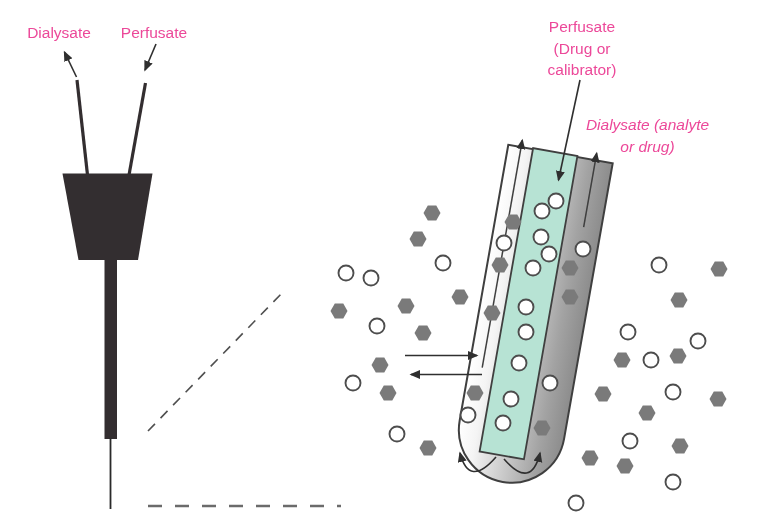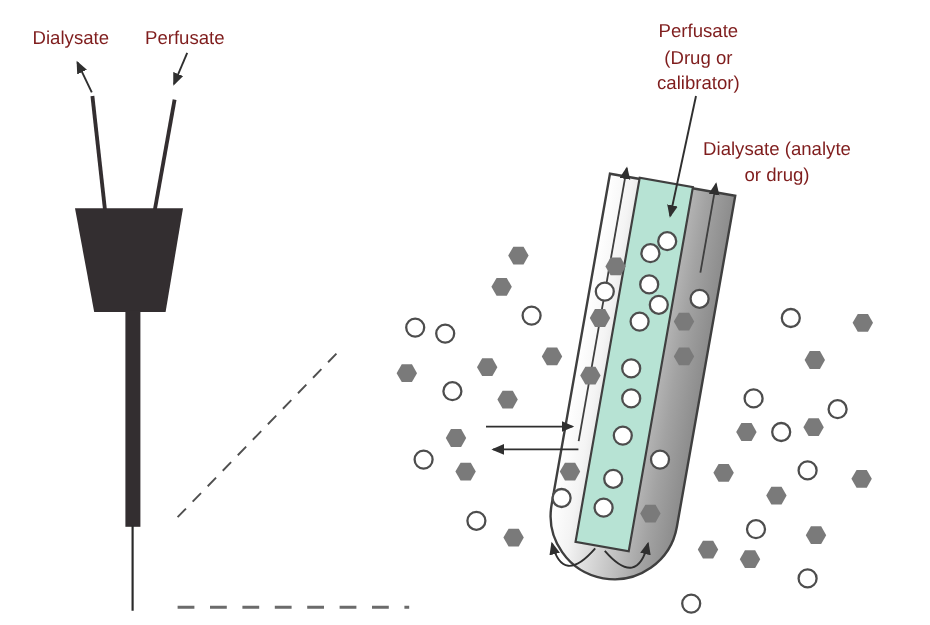--- a/index.html
+++ b/index.html
@@ -1,19 +1,19 @@
 <!DOCTYPE html>
 <html><head>
 <meta charset="utf-8">
 <style>
   html,body{margin:0;padding:0;background:#ffffff;}
   #stage{position:relative;width:775px;height:521px;background:#ffffff;overflow:hidden;
          font-family:"Liberation Sans", sans-serif;}
   svg{position:absolute;left:0;top:0;}
-  .label{position:absolute;color:#7f1d1d;font-size:15.5px;line-height:21px;
+  .label{position:absolute;color:#ec4899;font-size:15.5px;line-height:21px;
          text-align:center;white-space:pre-line;}
 </style>
 </head>
 <body>
 
 <div id="stage">
 
   <svg width="775" height="521" viewBox="0 0 775 521">
     <defs>
       <marker id="arrow" markerUnits="userSpaceOnUse" markerWidth="11" markerHeight="10" refX="9" refY="4.5" orient="auto">
@@ -111,15 +111,15 @@
         <circle cx="673" cy="482" r="7.5" fill="#ffffff" stroke="#4d4d4d" stroke-width="1.9"></circle>
         <circle cx="576" cy="503" r="7.5" fill="#ffffff" stroke="#4d4d4d" stroke-width="1.9"></circle>
       </g>
   </svg>
 
   <div class="label" style="left:18px;top:22px;width:82px;">Dialysate</div>
   <div class="label" style="left:115px;top:22px;width:78px;">Perfusate</div>
   <div class="label" style="left:512px;top:16px;width:140px;line-height:21.5px;">Perfusate
 (Drug or
 calibrator)</div>
-  <div class="label" style="left:570px;top:114px;width:155px;line-height:21.5px;">Dialysate (analyte
+  <div class="label" style="left:570px;top:114px;width:155px;line-height:21.5px;font-style:italic;">Dialysate (analyte
 or drug)</div>
 </div>
 
 </body></html>

